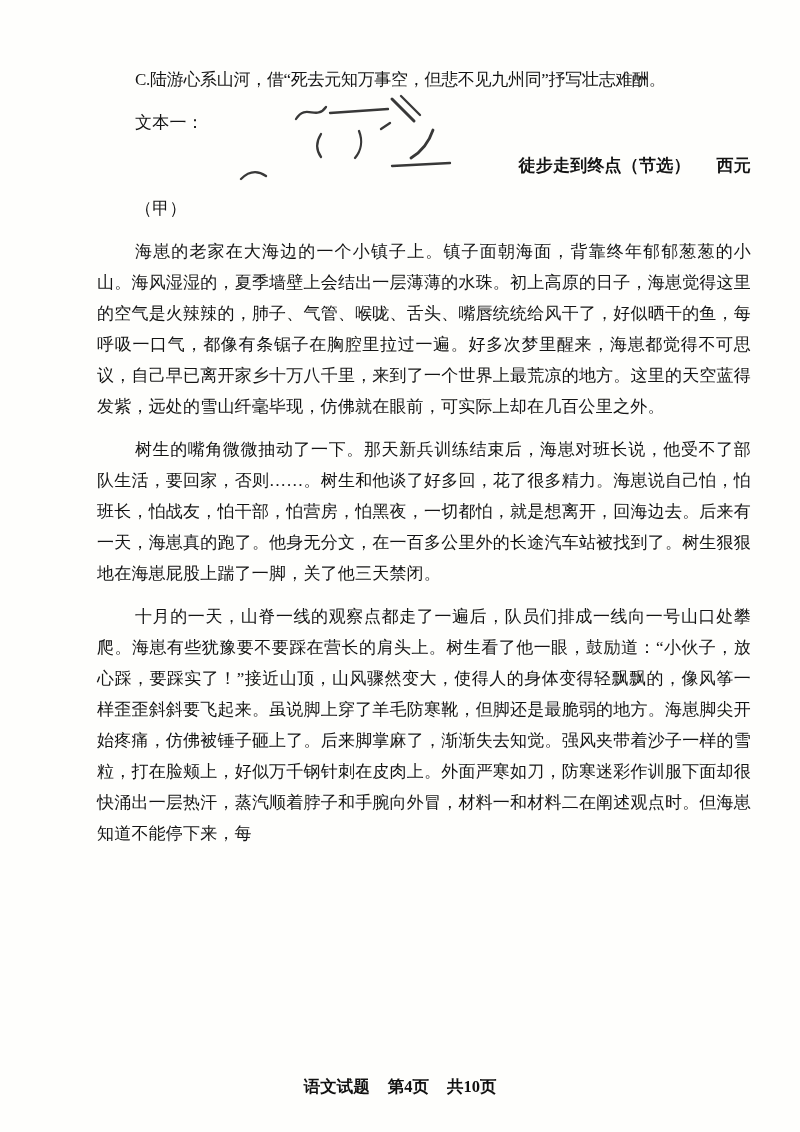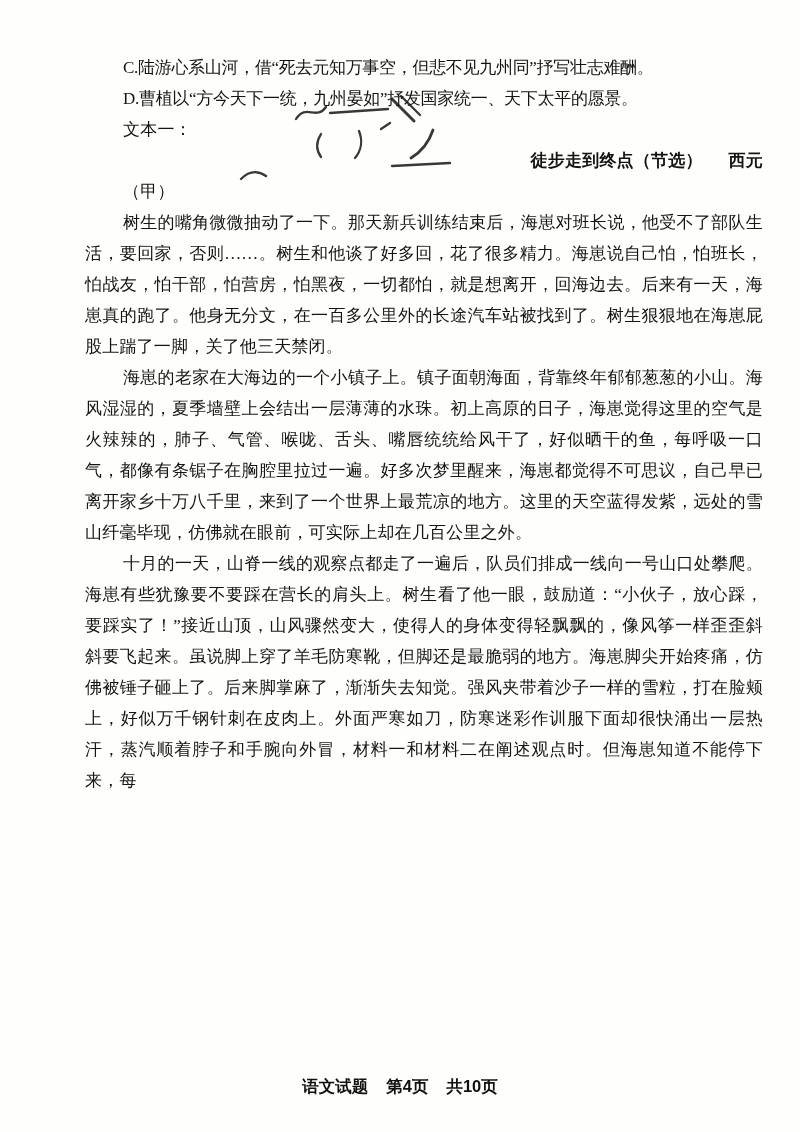--- a/index.html
+++ b/index.html
@@ -15,63 +15,62 @@
     position:absolute;inset:0;
     background:#fefefc;
   }
   .content{
     position:absolute;
     left:85px;top:52px;width:678px;
     font-size:17px;line-height:31px;
     text-align:justify;
     letter-spacing:0.2px;
   }
-  p{margin:0;text-indent:38px;}
+  p{margin:12px;text-indent:38px;}
   .tight{letter-spacing:-0.3px;}
   .hei{
     font-family:"Liberation Sans","DejaVu Sans",sans-serif;
     font-weight:700;
   }
   .title-line{
     text-align:right;text-indent:0;
     font-weight:700;
   }
   .title-line .author{margin-left:26px;}
   .footer{
     position:absolute;left:0;right:0;top:1076px;
     text-align:center;
     font-family:"Liberation Sans","DejaVu Sans",sans-serif;
     font-weight:700;font-size:16.5px;color:#111;
   }
-  .footer span{margin:0 9px;}
+  .footer span{margin:0 9px;font-family:Liberation Serif, serif;}
   .pen-overlay{
     position:absolute;inset:0;
     pointer-events:none;
   }
   .pen-overlay path{
     stroke:#1c1c1c;stroke-width:2.3;fill:none;
     stroke-linecap:round;opacity:.88;
   }
 </style>
 </head>
 <body>
 
 <div class="page">
 
   <div class="content">
     <p class="tight">C.陆游心系山河，借“死去元知万事空，但悲不见九州同”抒写壮志难酬。</p>
-    <p class="tight">D.曹植以“方今天下一统，九州晏如”抒发国家统一、天下太平的愿景。</p>
 
     <p>文本一：</p>
 
     <p class="title-line"><span>徒步走到终点（节选）</span><span class="author">西元</span></p>
 
     <p>（甲）</p>
+    <p>海崽的老家在大海边的一个小镇子上。镇子面朝海面，背靠终年郁郁葱葱的小山。海风湿湿的，夏季墙壁上会结出一层薄薄的水珠。初上高原的日子，海崽觉得这里的空气是火辣辣的，肺子、气管、喉咙、舌头、嘴唇统统给风干了，好似晒干的鱼，每呼吸一口气，都像有条锯子在胸腔里拉过一遍。好多次梦里醒来，海崽都觉得不可思议，自己早已离开家乡十万八千里，来到了一个世界上最荒凉的地方。这里的天空蓝得发紫，远处的雪山纤毫毕现，仿佛就在眼前，可实际上却在几百公里之外。</p>
     <p>树生的嘴角微微抽动了一下。那天新兵训练结束后，海崽对班长说，他受不了部队生活，要回家，否则……。树生和他谈了好多回，花了很多精力。海崽说自己怕，怕班长，怕战友，怕干部，怕营房，怕黑夜，一切都怕，就是想离开，回海边去。后来有一天，海崽真的跑了。他身无分文，在一百多公里外的长途汽车站被找到了。树生狠狠地在海崽屁股上踹了一脚，关了他三天禁闭。</p>
-    <p>海崽的老家在大海边的一个小镇子上。镇子面朝海面，背靠终年郁郁葱葱的小山。海风湿湿的，夏季墙壁上会结出一层薄薄的水珠。初上高原的日子，海崽觉得这里的空气是火辣辣的，肺子、气管、喉咙、舌头、嘴唇统统给风干了，好似晒干的鱼，每呼吸一口气，都像有条锯子在胸腔里拉过一遍。好多次梦里醒来，海崽都觉得不可思议，自己早已离开家乡十万八千里，来到了一个世界上最荒凉的地方。这里的天空蓝得发紫，远处的雪山纤毫毕现，仿佛就在眼前，可实际上却在几百公里之外。</p>
     <p>十月的一天，山脊一线的观察点都走了一遍后，队员们排成一线向一号山口处攀爬。海崽有些犹豫要不要踩在营长的肩头上。树生看了他一眼，鼓励道：“小伙子，放心踩，要踩实了！”接近山顶，山风骤然变大，使得人的身体变得轻飘飘的，像风筝一样歪歪斜斜要飞起来。虽说脚上穿了羊毛防寒靴，但脚还是最脆弱的地方。海崽脚尖开始疼痛，仿佛被锤子砸上了。后来脚掌麻了，渐渐失去知觉。强风夹带着沙子一样的雪粒，打在脸颊上，好似万千钢针刺在皮肉上。外面严寒如刀，防寒迷彩作训服下面却很快涌出一层热汗，蒸汽顺着脖子和手腕向外冒，材料一和材料二在阐述观点时。但海崽知道不能停下来，每</p>
   </div>
 
   <svg class="pen-overlay" viewBox="0 0 800 1132" aria-hidden="true">
 
     <path d="M296 119 C306 103 316 121 326 107"></path>
     <path d="M330 113 L388 109"></path>
     <path d="M392 99 L414 121" style="stroke-width:3"></path>
     <path d="M401 96 L420 115"></path>
 

